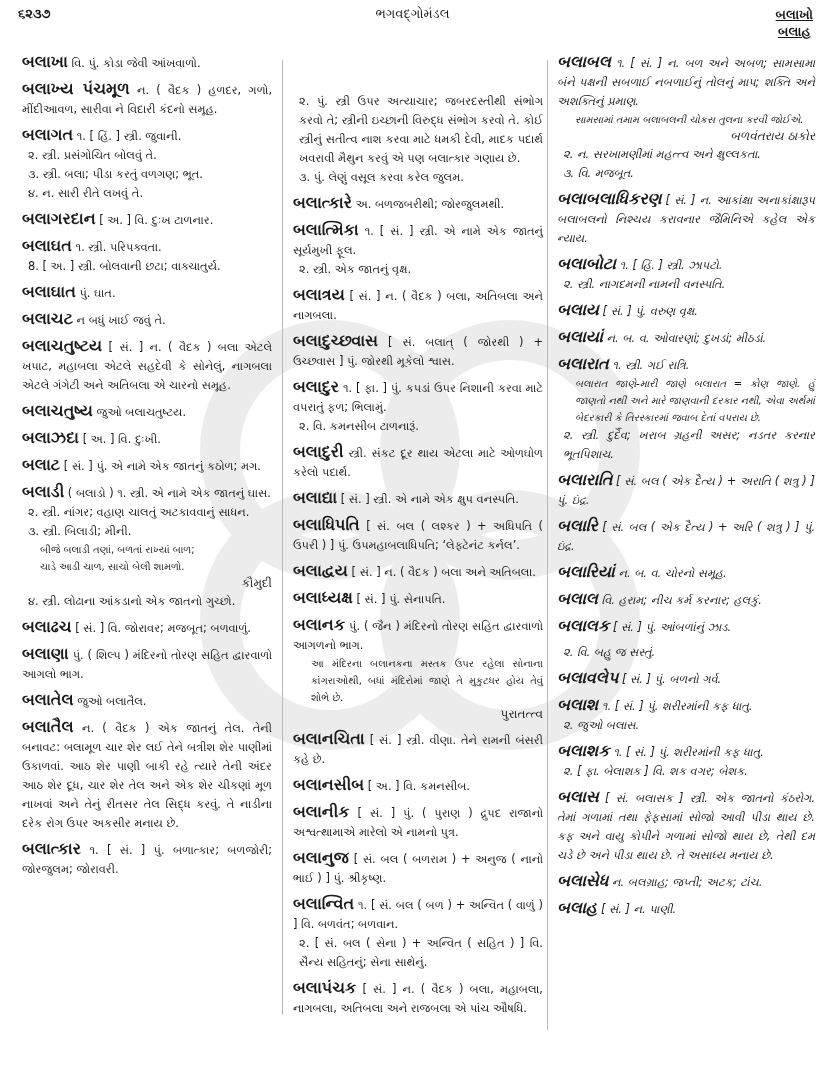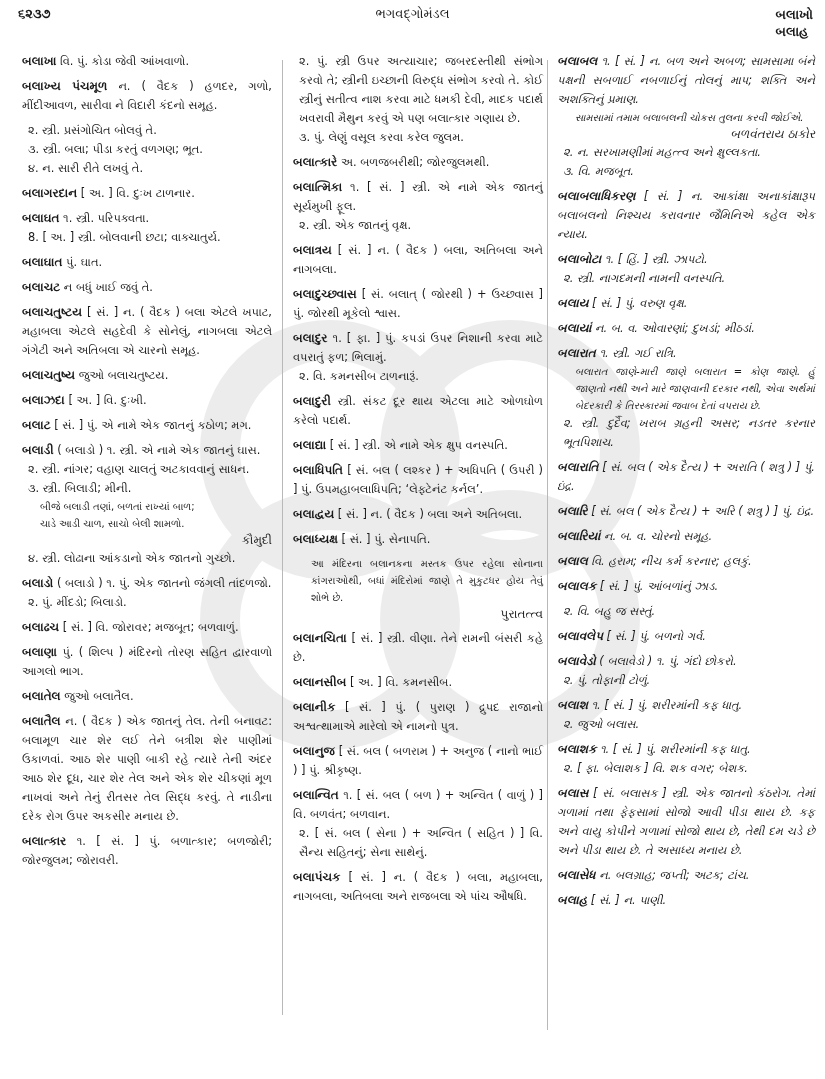--- a/index.html
+++ b/index.html
@@ -3,34 +3,34 @@
 <meta charset="utf-8">
 <style>
   html, body { margin: 0; padding: 0; background: #ffffff; }
   body { width: 825px; height: 1079px; position: relative; overflow: hidden;
          font-family: "DejaVu Sans", sans-serif; color: #1a1a1a; }
   .watermark { position: absolute; left: 170px; top: 300px; width: 500px; height: 460px;
                pointer-events: none; opacity: 0.07; }
   .header { position: absolute; top: 0; left: 0; width: 825px; height: 52px; }
   .page-num { position: absolute; left: 18px; top: 6px; font-size: 13px; font-weight: bold; }
   .running-title { position: absolute; left: 0; right: 0; top: 6px; text-align: center; font-size: 13px; }
-  .guide-words { position: absolute; right: 12px; top: 6px; text-align: left; font-size: 13px; font-weight: bold; line-height: 17px; }
+  .guide-words { position: absolute; right: 12px; top: 6px; text-align: center; font-size: 13px; font-weight: bold; line-height: 17px; text-decoration: underline; }
   .col { position: absolute; top: 52px; font-size: 11.4px; line-height: 19px; }
   .col-1 { left: 22px; width: 250px; }
   .col-2 { left: 293px; width: 250px; }
   .col-3 { left: 557px; width: 258px; font-style: italic; }
   .divider { position: absolute; top: 60px; width: 1px; background: #b8b8b8; }
   .div-1 { left: 282px; height: 955px; }
   .div-2 { left: 547px; height: 970px; }
   .entry { margin: 0 0 6px 0; text-align: justify; }
-  .hw { font-weight: bold; font-size: 12px; }
+  .hw { font-weight: bold; font-size: 16px; }
   .sense { padding-left: 6px; }
   .quote { padding-left: 18px; font-size: 10px; line-height: 17px; }
   .src { text-align: right; font-size: 12px; line-height: 17px; }
-  .cont { padding-left: 6px; }
+  .cont { padding-left: 6px; margin-top: 40px; }
 </style>
 </head>
 <body>
 
 <svg class="watermark" viewBox="0 0 500 460">
   <g fill="none" stroke="#000" stroke-width="40">
     <circle cx="160" cy="150" r="110"></circle>
     <circle cx="340" cy="150" r="110"></circle>
     <circle cx="160" cy="320" r="110"></circle>
     <circle cx="340" cy="320" r="110"></circle>
@@ -50,20 +50,21 @@
 <div class="divider div-2"></div>
 
 <div class="col col-1">
     <div class="entry">
       <div><span class="hw">બલાખા</span> <span>વિ. પું. કોડા જેવી આંખવાળો.</span></div>
     </div>
     <div class="entry">
       <div><span class="hw">બલાખ્ય પંચમૂળ</span> <span>ન. ( વૈદક ) હળદર, ગળો, મીંદીઆવળ, સારીવા ને વિદારી કંદનો સમૂહ.</span></div>
     </div>
     <div class="entry">
+      <div><span class="hw">બલાગત</span> <span>૧. [ હિં. ] સ્ત્રી. જુવાની.</span></div>
       <div class="sense">૨. સ્ત્રી. પ્રસંગોચિત બોલવું તે.</div>
       <div class="sense">૩. સ્ત્રી. બલા; પીડા કરતું વળગણ; ભૂત.</div>
       <div class="sense">૪. ન. સારી રીતે લખવું તે.</div>
     </div>
     <div class="entry">
       <div><span class="hw">બલાગરદાન</span> <span>[ અ. ] વિ. દુઃખ ટાળનાર.</span></div>
     </div>
     <div class="entry">
       <div><span class="hw">બલાઘત</span> <span>૧. સ્ત્રી. પરિપક્વતા.</span></div>
       <div class="sense">8. [ અ. ] સ્ત્રી. બોલવાની છટા; વાક્ચાતુર્ય.</div>
@@ -89,24 +90,20 @@
     <div class="entry">
       <div><span class="hw">બલાડી</span> <span>( બલાડો ) ૧. સ્ત્રી. એ નામે એક જાતનું ઘાસ.</span></div>
       <div class="sense">૨. સ્ત્રી. નાંગર; વહાણ ચાલતું અટકાવવાનું સાધન.</div>
       <div class="sense">૩. સ્ત્રી. બિલાડી; મીની.</div>
       <div class="quote">બીજે બલાડી તણાં, બળતાં રાખ્યાં બાળ;</div>
       <div class="quote">ચાડે આડી ચાળ, સાચો બેલી શામળો.</div>
       <div class="src">કૌમુદી</div>
       <div class="sense">૪. સ્ત્રી. લોઢાના આંકડાનો એક જાતનો ગુચ્છો.</div>
     </div>
     <div class="entry">
-      <div><span class="hw">બલાડો</span> <span>( બલાડો ) ૧. પું. એક જાતનો જંગલી તાંદળજો.</span></div>
-      <div class="sense">૨. પું. મીંદડો; બિલાડો.</div>
-    </div>
-    <div class="entry">
       <div><span class="hw">બલાઢચ</span> <span>[ સં. ] વિ. જોરાવર; મજબૂત; બળવાળું.</span></div>
     </div>
     <div class="entry">
       <div><span class="hw">બલાણા</span> <span>પું. ( શિલ્પ ) મંદિરનો તોરણ સહિત દ્વારવાળો આગલો ભાગ.</span></div>
     </div>
     <div class="entry">
       <div><span class="hw">બલાતેલ</span> <span>જુઓ બલાતૈલ.</span></div>
     </div>
     <div class="entry">
       <div><span class="hw">બલાતૈલ</span> <span>ન. ( વૈદક ) એક જાતનું તેલ. તેની બનાવટ: બલામૂળ ચાર શેર લઈ તેને બત્રીશ શેર પાણીમાં ઉકાળવાં. આઠ શેર પાણી બાકી રહે ત્યારે તેની અંદર આઠ શેર દૂધ, ચાર શેર તેલ અને એક શેર ચીકણાં મૂળ નાખવાં અને તેનું રીતસર તેલ સિદ્ધ કરવું. તે નાડીના દરેક રોગ ઉપર અકસીર મનાય છે.</span></div>
@@ -146,20 +143,21 @@
     <div class="entry">
       <div><span class="hw">બલાધિપતિ</span> <span>[ સં. બલ ( લશ્કર ) + અધિપતિ ( ઉપરી ) ] પું. ઉપમહાબલાધિપતિ; ‘લેફ્ટેનંટ કર્નલ’.</span></div>
     </div>
     <div class="entry">
       <div><span class="hw">બલાદ્વય</span> <span>[ સં. ] ન. ( વૈદક ) બલા અને અતિબલા.</span></div>
     </div>
     <div class="entry">
       <div><span class="hw">બલાધ્યક્ષ</span> <span>[ સં. ] પું. સેનાપતિ.</span></div>
     </div>
     <div class="entry">
+      <div><span class="hw">બલાનક</span> <span>પું. ( જૈન ) મંદિરનો તોરણ સહિત દ્વારવાળો આગળનો ભાગ.</span></div>
       <div class="quote">આ મંદિરના બલાનકના મસ્તક ઉપર રહેલા સોનાના કાંગરાઓથી, બધાં મંદિરોમાં જાણે તે મુકુટધર હોય તેવું શોભે છે.</div>
       <div class="src">પુરાતત્ત્વ</div>
     </div>
     <div class="entry">
       <div><span class="hw">બલાનચિતા</span> <span>[ સં. ] સ્ત્રી. વીણા. તેને રામની બંસરી કહે છે.</span></div>
     </div>
     <div class="entry">
       <div><span class="hw">બલાનસીબ</span> <span>[ અ. ] વિ. કમનસીબ.</span></div>
     </div>
     <div class="entry">
@@ -217,24 +215,20 @@
     <div class="entry">
       <div><span class="hw">બલાલક</span> <span>[ સં. ] પું. આંબળાંનું ઝાડ.</span></div>
     </div>
     <div class="entry">
       <div class="sense">૨. વિ. બહુ જ સસ્તું.</div>
     </div>
     <div class="entry">
       <div><span class="hw">બલાવલેપ</span> <span>[ સં. ] પું. બળનો ગર્વ.</span></div>
     </div>
     <div class="entry">
-      <div><span class="hw">બલાવેડો</span> <span>( બલાવેડો ) ૧. પું. ગંદો છોકરો.</span></div>
-      <div class="sense">૨. પું. તોફાની ટોળું.</div>
-    </div>
-    <div class="entry">
       <div><span class="hw">બલાશ</span> <span>૧. [ સં. ] પું. શરીરમાંની કફ ધાતુ.</span></div>
       <div class="sense">૨. જુઓ બલાસ.</div>
     </div>
     <div class="entry">
       <div><span class="hw">બલાશક</span> <span>૧. [ સં. ] પું. શરીરમાંની કફ ધાતુ.</span></div>
       <div class="sense">૨. [ ફા. બેલાશક ] વિ. શક વગર; બેશક.</div>
     </div>
     <div class="entry">
       <div><span class="hw">બલાસ</span> <span>[ સં. બલાસક ] સ્ત્રી. એક જાતનો કંઠરોગ. તેમાં ગળામાં તથા ફેફસામાં સોજો આવી પીડા થાય છે. કફ અને વાયુ કોપીને ગળામાં સોજો થાય છે, તેથી દમ ચડે છે અને પીડા થાય છે. તે અસાધ્ય મનાય છે.</span></div>
     </div>

